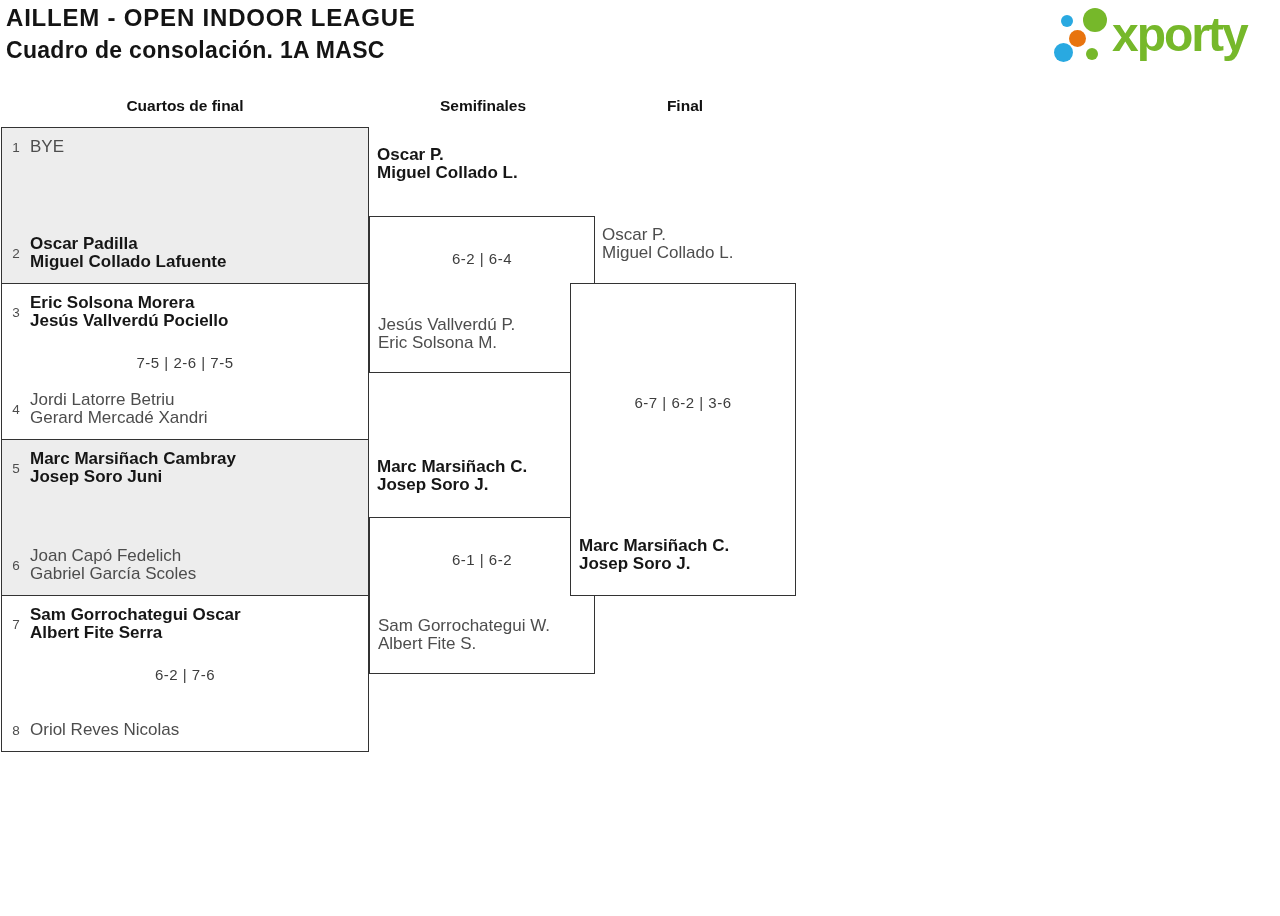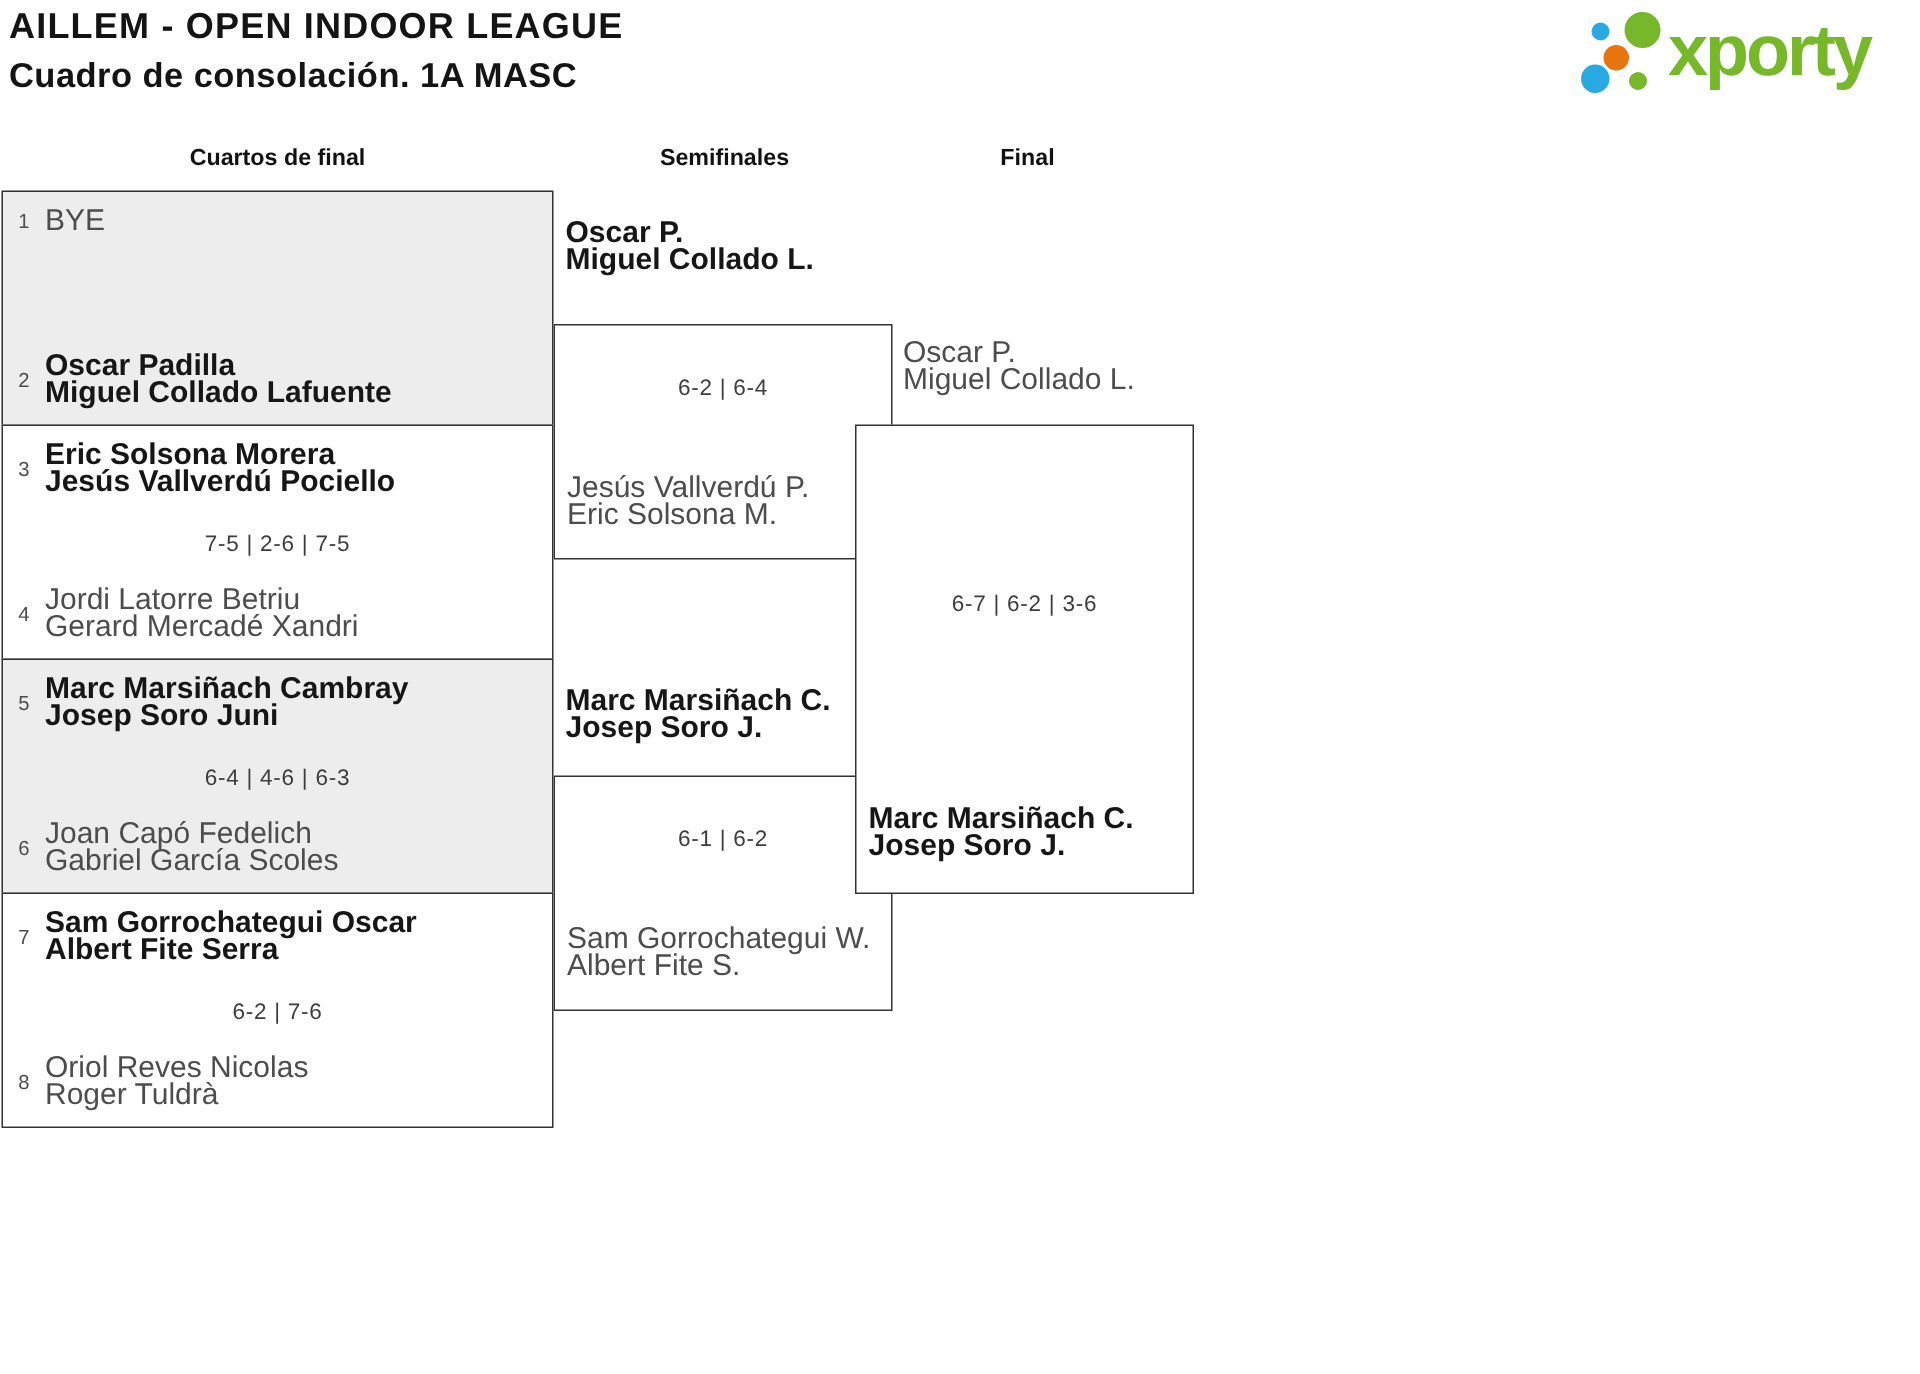--- a/index.html
+++ b/index.html
@@ -54,21 +54,21 @@
   .final-box { left:570px; top:283px; width:226px; height:313px; }
 
   .pair { position:absolute; left:0; right:0; display:flex; align-items:center; }
   .pair-top { top:10px; }
   .pair-bottom { bottom:12px; }
   .seed {
     width:28px; flex:0 0 28px; text-align:center;
     font-size:13.5px; color:#4d4d4d;
   }
   .names { flex:1; }
-  .name { font-size:20px; line-height:18px; color:#4d4d4d; white-space:nowrap; }
+  .name { font-size:17px; line-height:18px; color:#4d4d4d; white-space:nowrap; }
   .win .name { font-weight:bold; color:#161616; }
 
   .score {
     position:absolute; left:0; right:0; text-align:center;
     font-size:15px; letter-spacing:0.5px; color:#3d3d3d;
   }
   .qf .score { top:70px; }
   .sf .score { top:33px; }
   .final-box .score { top:110px; }
 
@@ -140,21 +140,20 @@
   </div>
 
   <div class="match qf qf3 shaded">
     <div class="pair pair-top win">
       <div class="seed">5</div>
       <div class="names">
         <div class="name">Marc Marsiñach Cambray</div>
         <div class="name">Josep Soro Juni</div>
       </div>
     </div>
-    <div class="score">6-4 | 4-6 | 6-3</div>
     <div class="pair pair-bottom">
       <div class="seed">6</div>
       <div class="names">
         <div class="name">Joan Capó Fedelich</div>
         <div class="name">Gabriel García Scoles</div>
       </div>
     </div>
   </div>
 
   <div class="match qf qf4">
@@ -163,21 +162,20 @@
       <div class="names">
         <div class="name">Sam Gorrochategui Oscar</div>
         <div class="name">Albert Fite Serra</div>
       </div>
     </div>
     <div class="score">6-2 | 7-6</div>
     <div class="pair pair-bottom">
       <div class="seed">8</div>
       <div class="names">
         <div class="name">Oriol Reves Nicolas</div>
-        <div class="name">Roger Tuldrà</div>
       </div>
     </div>
   </div>
 
   <div class="adv adv-sf1 adv-bold">
     <div class="name">Oscar P.</div>
     <div class="name">Miguel Collado L.</div>
   </div>
   <div class="match sf sf1">
     <div class="score">6-2 | 6-4</div>

